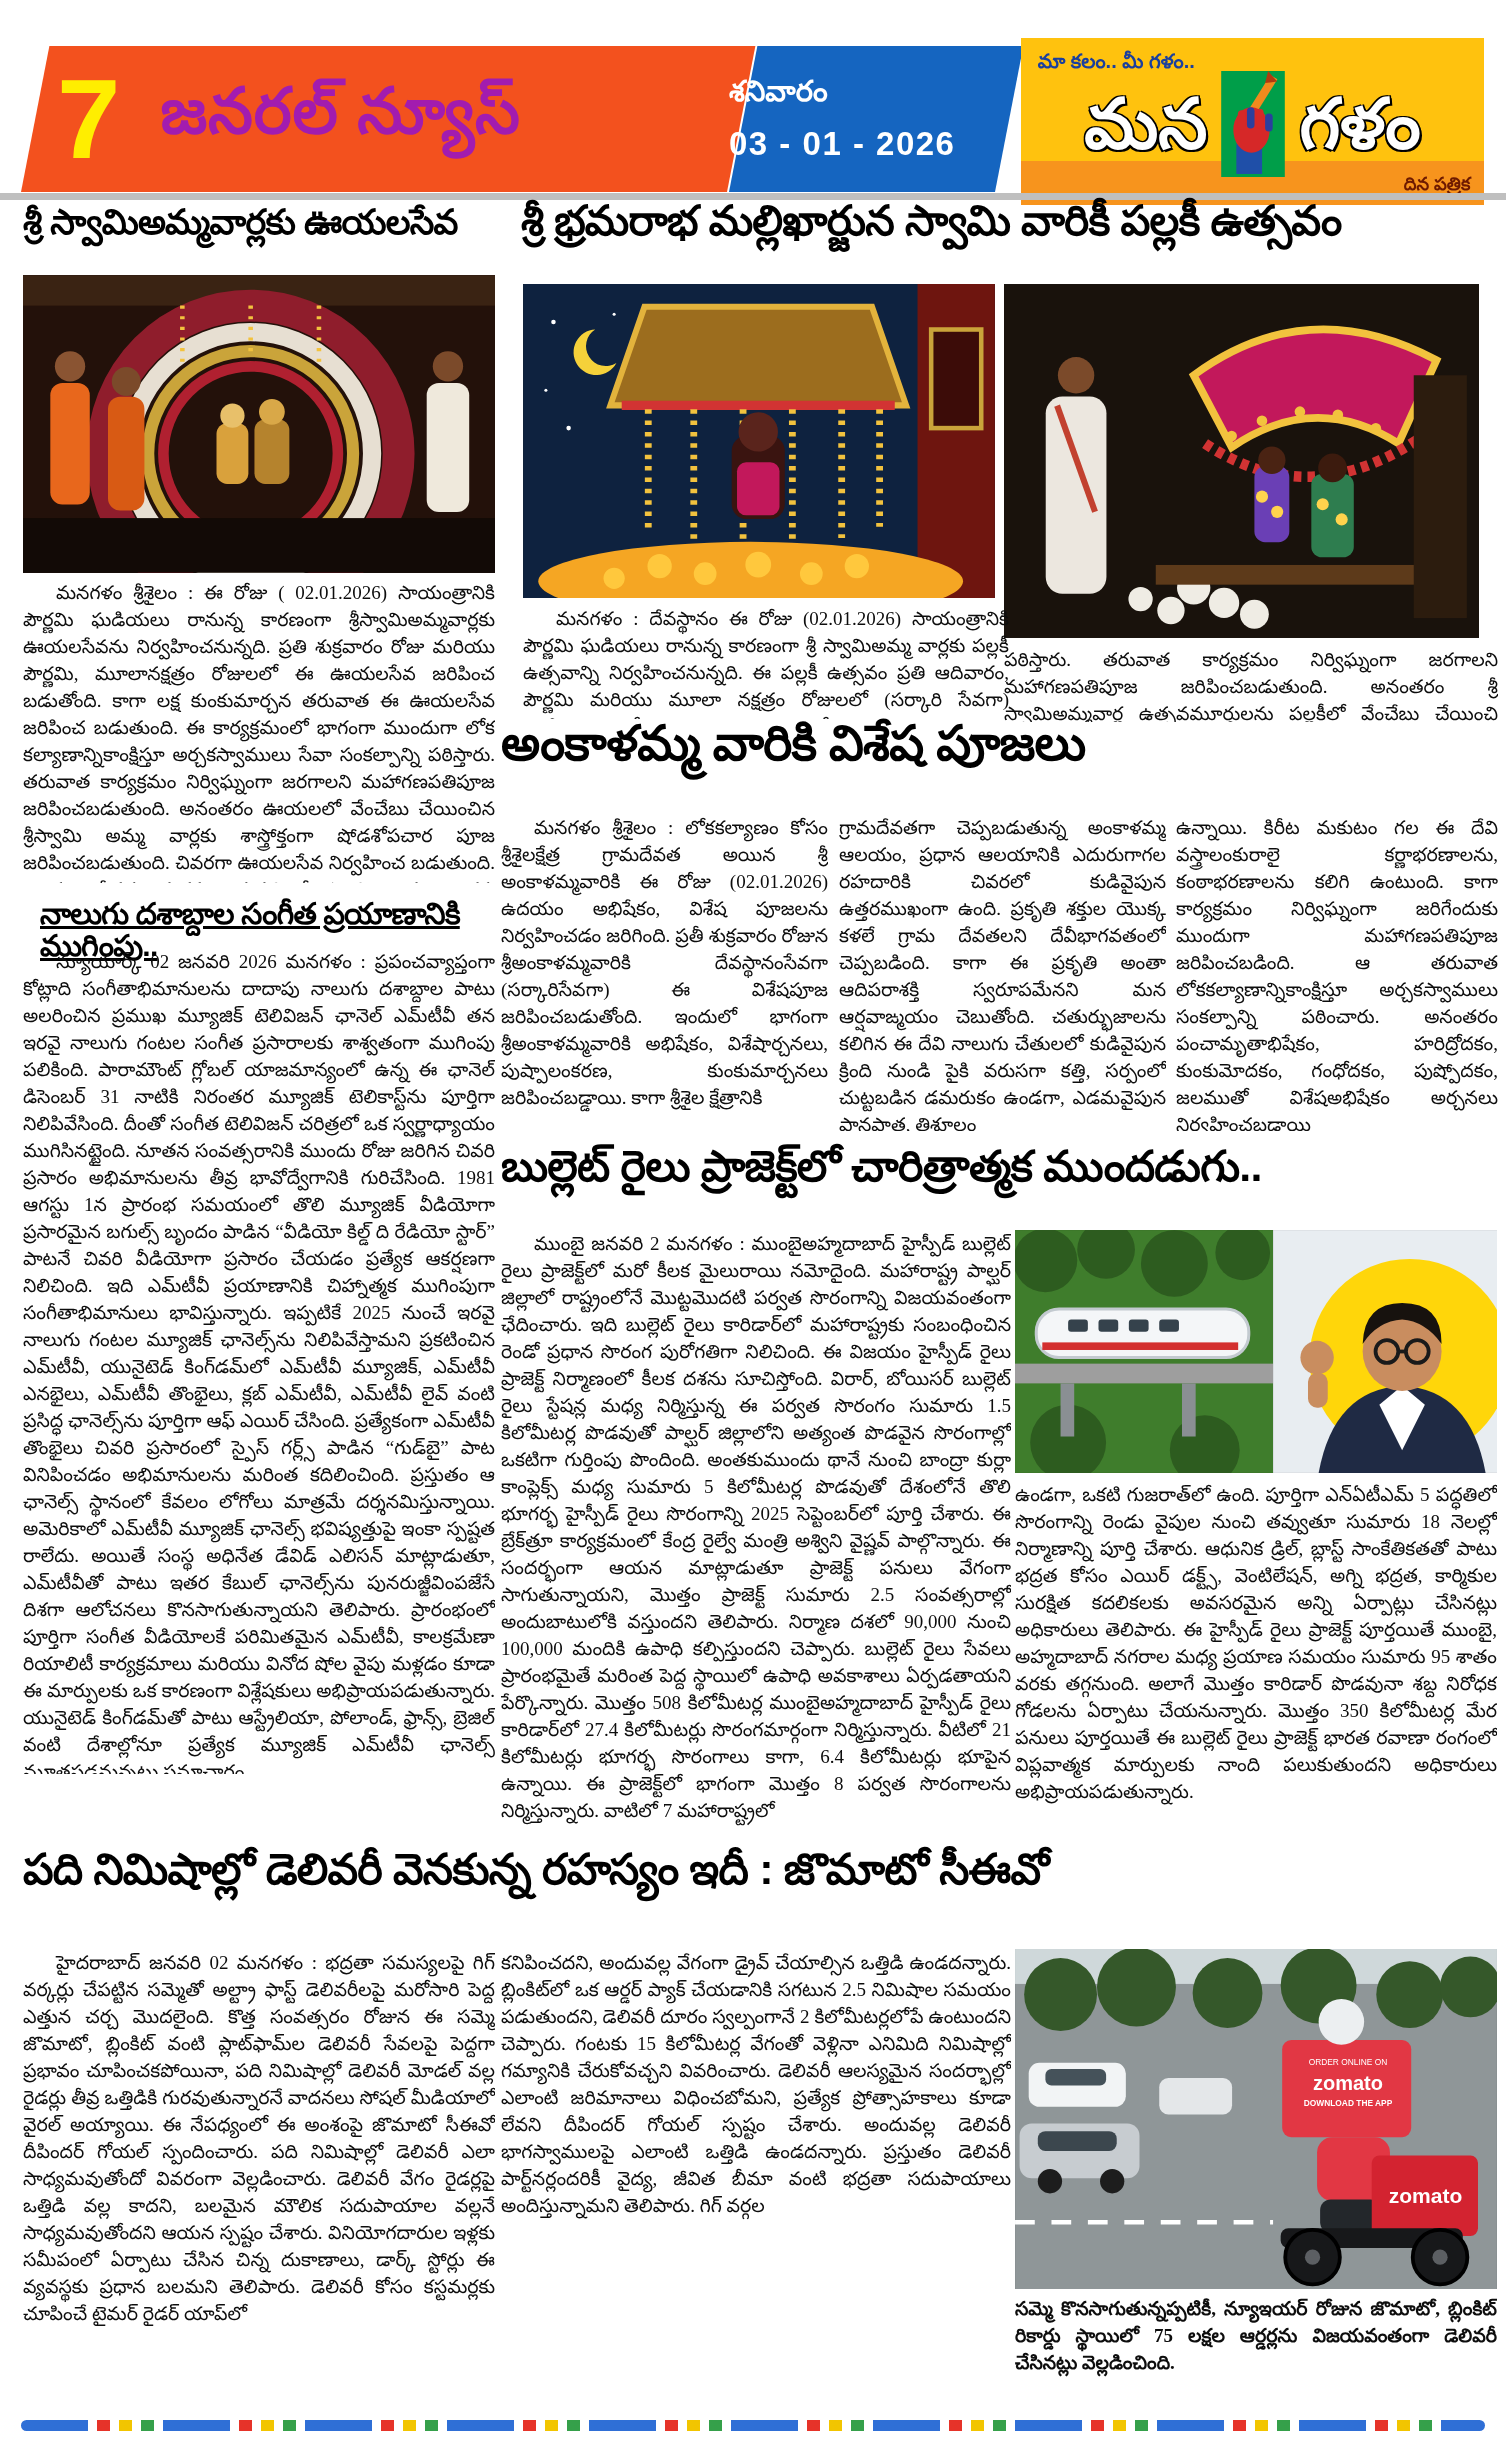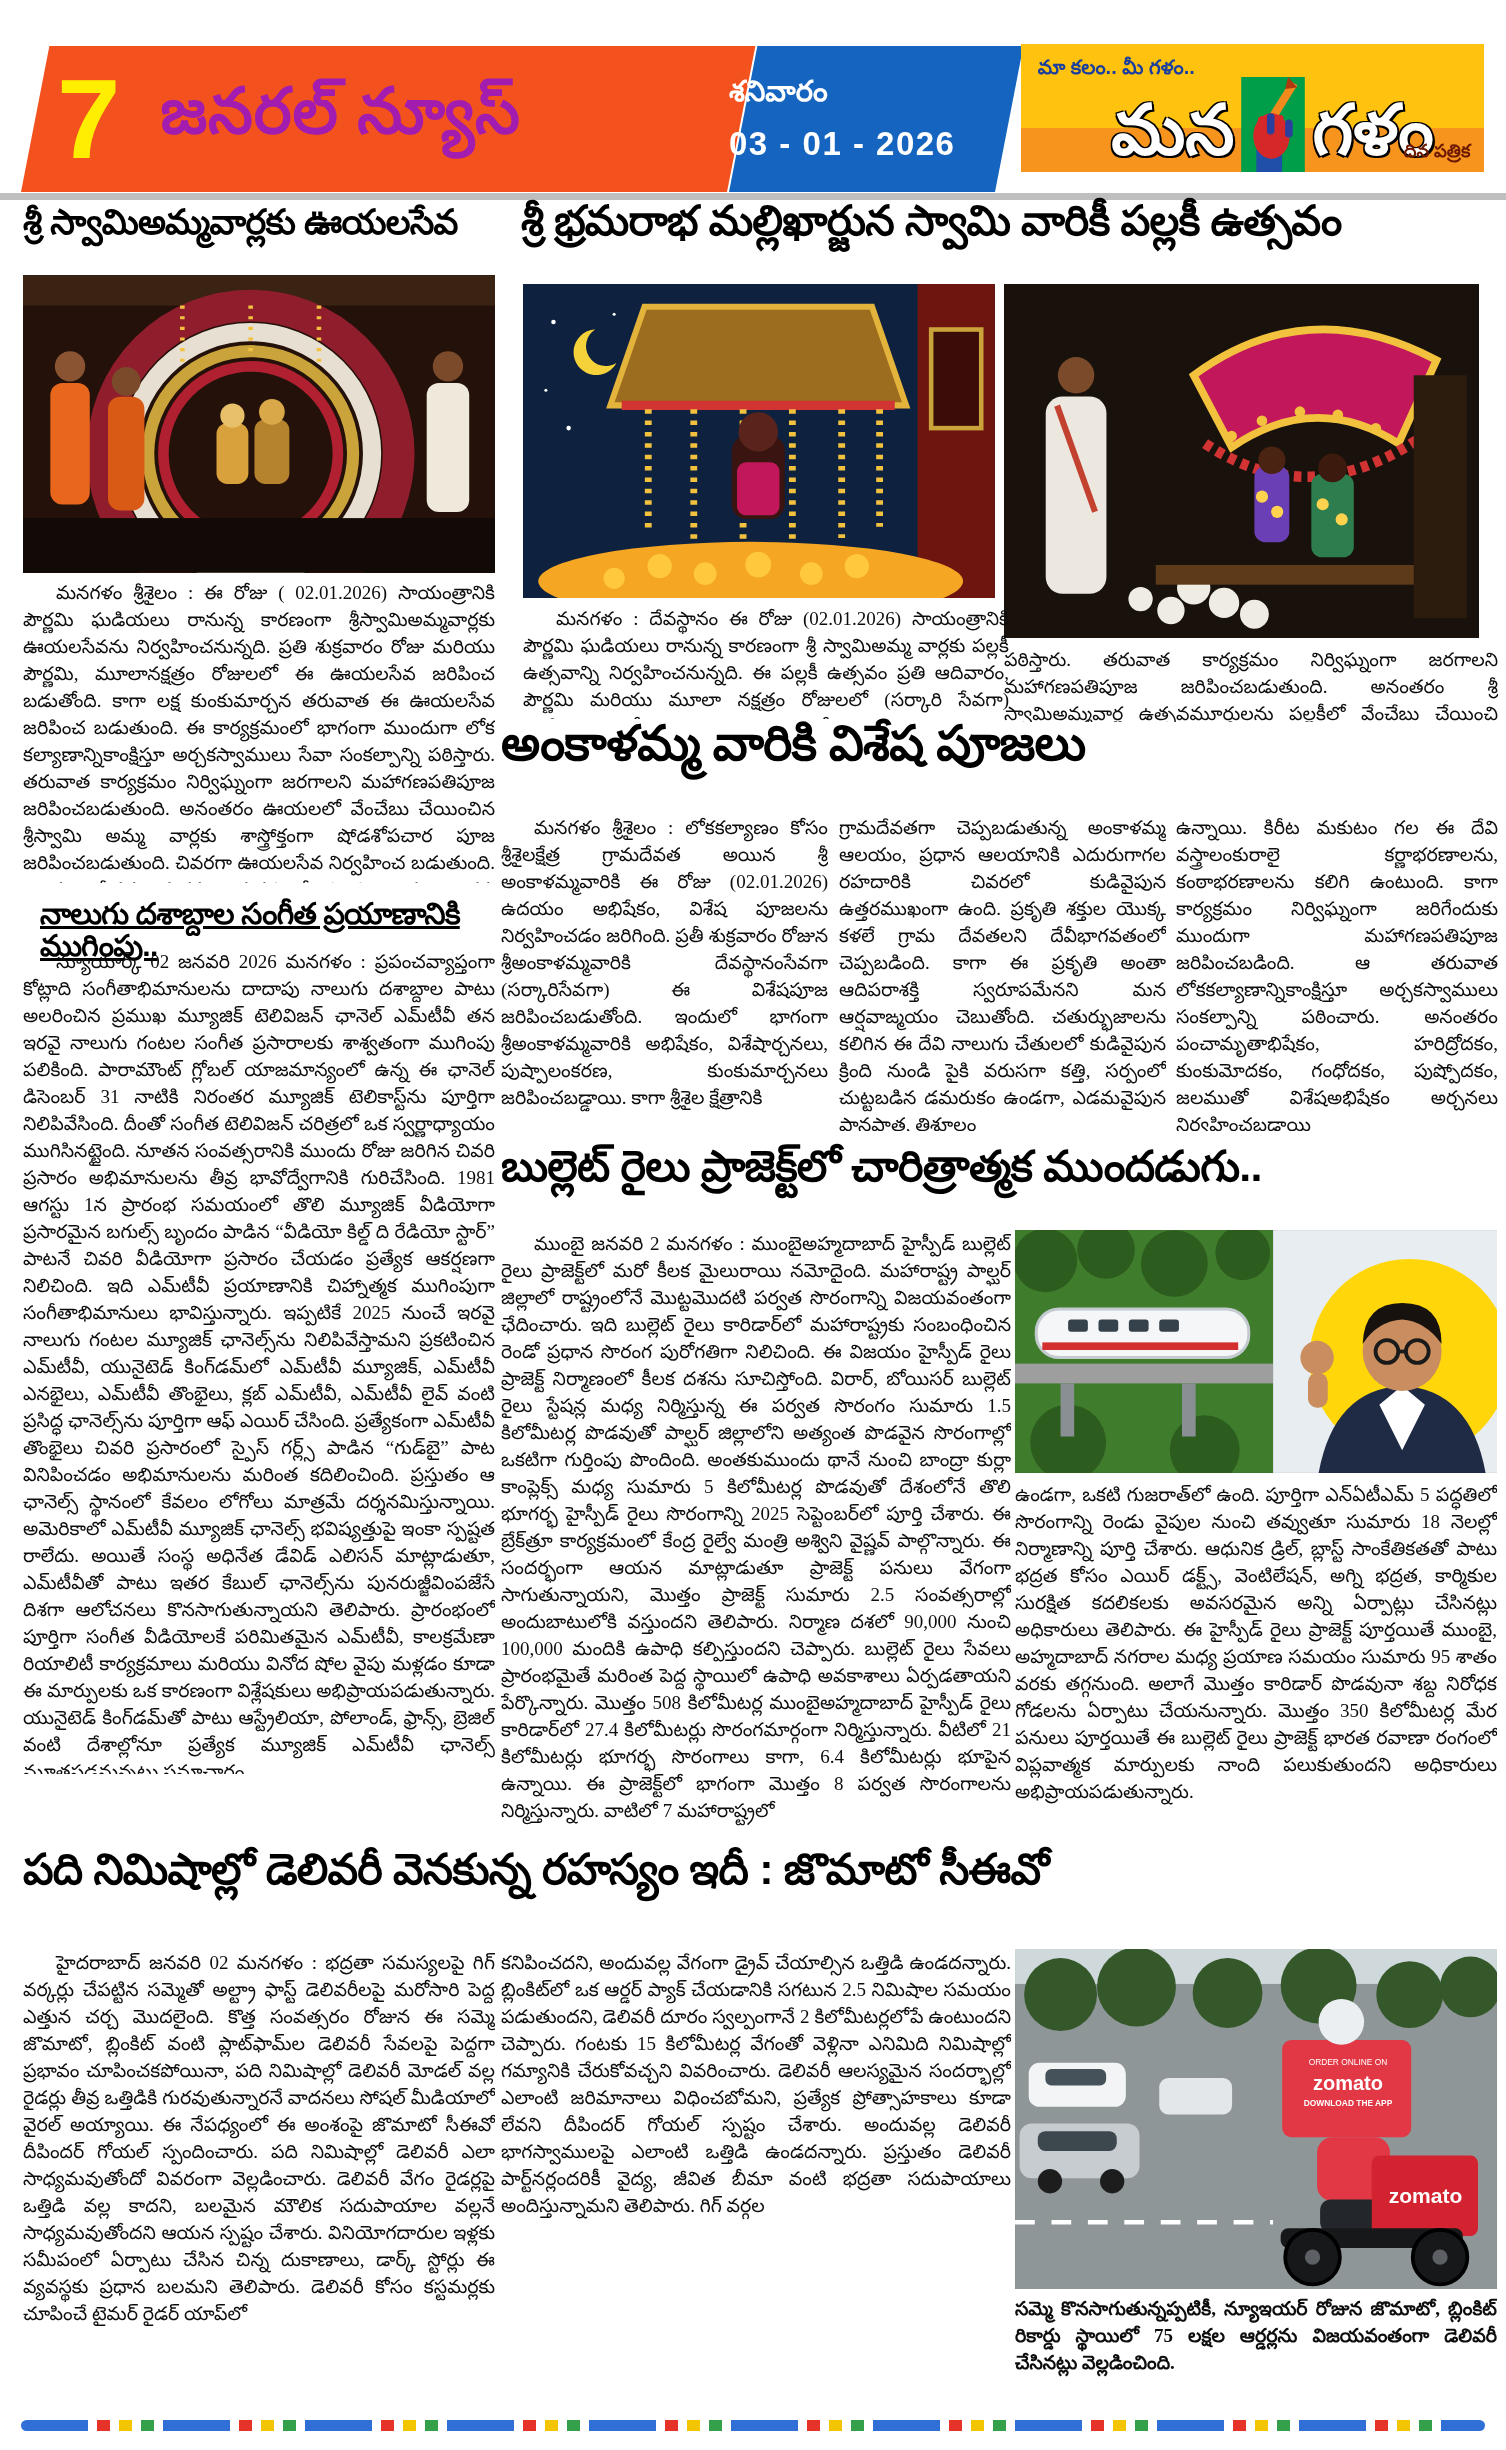--- a/index.html
+++ b/index.html
@@ -10,24 +10,24 @@
               transform:skewX(-11deg);transform-origin:left bottom;}
   .hdr-blue{position:absolute;left:729px;top:46px;width:266px;height:146px;background:#1565c0;
             transform:skewX(-11deg);transform-origin:left bottom;}
   .hdr-orange-inner{position:absolute;left:21px;top:46px;width:706px;height:146px;display:flex;align-items:center;}
   .pageno{font-family:"Liberation Sans",sans-serif;font-size:114px;font-weight:700;color:#ffee00;line-height:1;margin-left:36px;}
   .section{font-family:"Liberation Sans",sans-serif;font-size:64px;font-weight:700;color:#a21caf;margin-left:40px;letter-spacing:0.8px;}
   .datebox{position:absolute;left:729px;top:46px;width:266px;height:146px;display:flex;flex-direction:column;
            justify-content:center;gap:10.6px;font-family:"Liberation Sans",sans-serif;color:#fff;}
   .weekday{font-size:29px;font-weight:700;}
   .dateline{font-size:33px;font-weight:700;letter-spacing:1.5px;}
-  .masthead{position:absolute;left:1021px;top:44px;width:463px;height:128px;background:#ffc20e;overflow:hidden;}
+  .masthead{position:absolute;left:1021px;top:38px;width:463px;height:167px;background:#ffc20e;overflow:hidden;}
   .masthead .band{position:absolute;left:0;bottom:0;width:100%;height:44px;background:#f7941d;}
   .tagline{position:absolute;left:16.7px;top:12px;font-family:"Liberation Sans",sans-serif;font-size:20px;font-weight:700;color:#1a3f9e;}
-  .mast-title{position:absolute;left:0;top:33px;width:100%;display:flex;align-items:center;justify-content:center;gap:7px;padding-left:20px;}
+  .mast-title{position:absolute;left:0;top:33px;width:100%;display:flex;align-items:center;justify-content:center;gap:14px;}
   .mast-word{font-family:"Liberation Sans",sans-serif;font-size:70px;font-weight:700;color:#fff;line-height:1;
              text-shadow:2.3px 2.3px 0 #000,-1.5px -1.5px 0 #000,1.5px -1.5px 0 #000,-1.5px 1.5px 0 #000;}
   .edition{position:absolute;right:13.7px;bottom:6px;font-family:"Liberation Sans",sans-serif;font-size:18px;font-weight:700;color:#6e1a00;}
   .hdr-rule{position:absolute;left:0;top:193px;width:1507px;height:6.8px;background:#bfbfbf;}
   
   .hl{position:absolute;font-family:"Liberation Sans",sans-serif;font-weight:700;color:#000;line-height:1.05;letter-spacing:-0.8px;}
   .bodytxt{position:absolute;font-size:19px;line-height:27px;text-align:justify;overflow:hidden;color:#0d0d0d;}
   .indent{text-indent:33px;}
   
   .photo{position:absolute;overflow:hidden;background:#222;}

